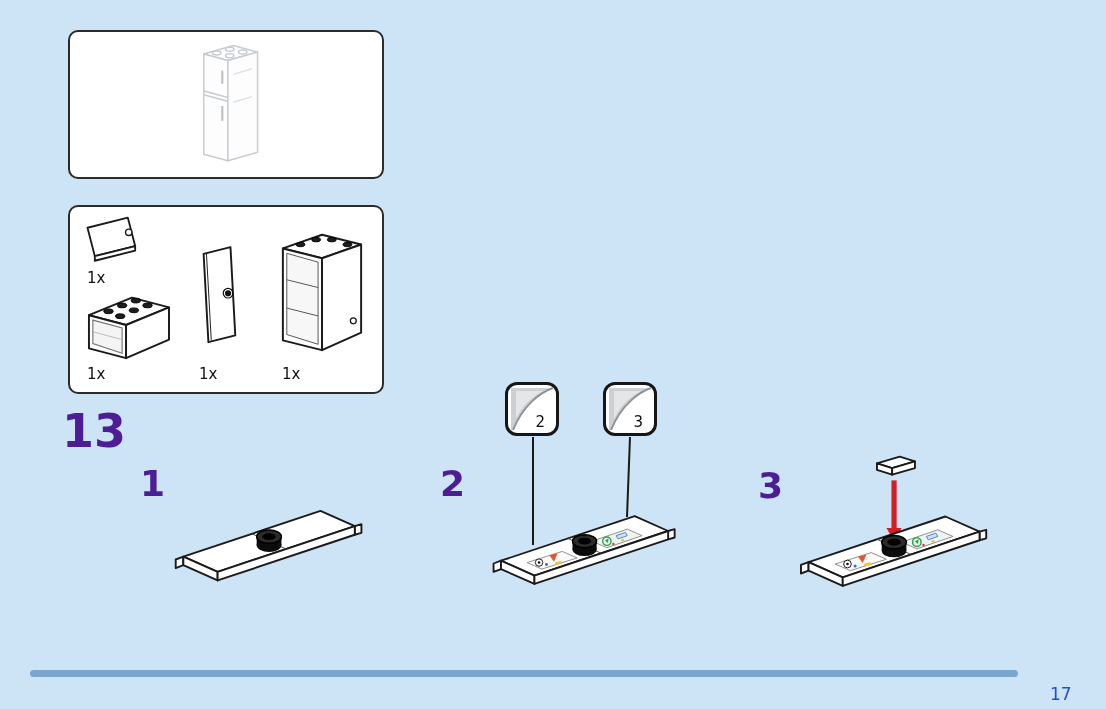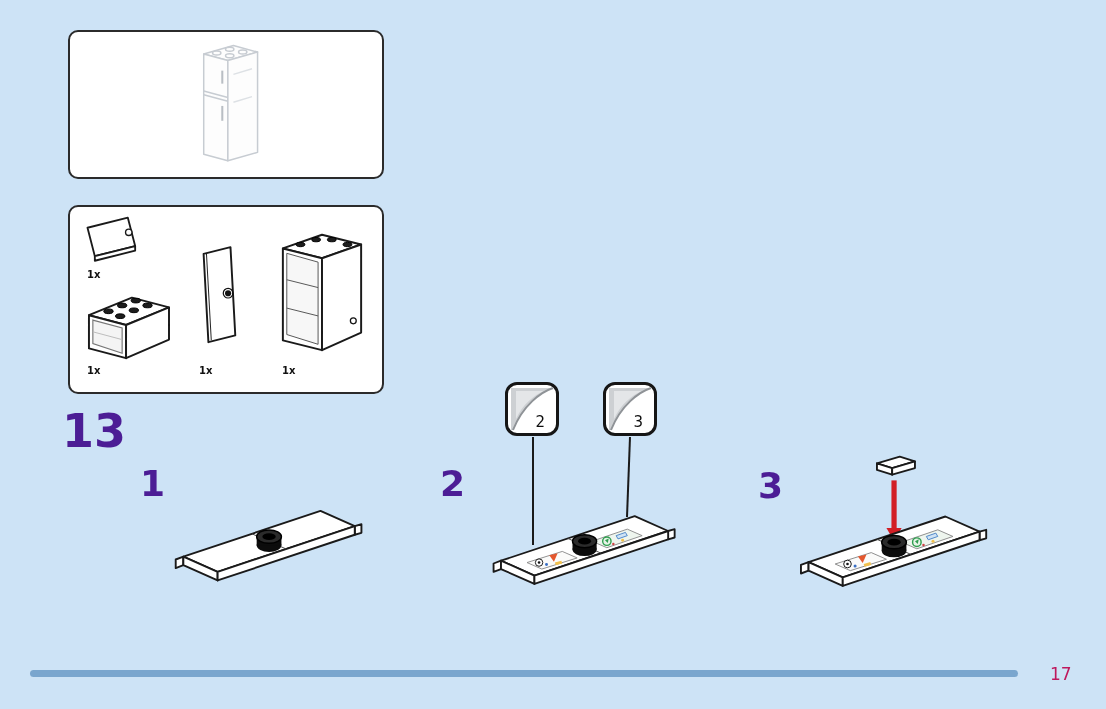--- a/index.html
+++ b/index.html
@@ -8,21 +8,21 @@
     background:#cde3f6; overflow:hidden;
     font-family:"DejaVu Sans", sans-serif;
   }
   .wbox {
     position:absolute; background:#fff;
     border:2px solid #2b2b2b; border-radius:10px;
   }
   .preview-box { left:68px; top:30px; width:312px; height:145px;
     display:flex; align-items:center; justify-content:center; }
   .parts-box  { left:68px; top:205px; width:312px; height:185px; }
-  .count-label { position:absolute; font-size:10px; font-weight:bold; color:#111;text-align:center; }
+  .count-label { position:absolute; font-size:15px; font-weight:normal; color:#111;text-align:center; }
   .big-num { position:absolute; color:#4c1d95; font-weight:bold; line-height:1; }
   .step13 { left:62px; top:408px; font-size:46px; }
   .sub-num { font-size:36px; }
   .sub1 { left:140px; top:466px; }
   .sub2 { left:440px; top:466px; }
   .sub3 { left:758px; top:468px; }
   .illus { position:absolute; }
   .callout {
     position:absolute; width:54px; height:54px; background:#fff;
     border:3px solid #161616; border-radius:12px; box-sizing:border-box;
@@ -32,22 +32,22 @@
     position:absolute; right:11px; bottom:2px;
     font-size:15px; color:#0e0e0e;
   }
   .callout svg { position:absolute; left:0; top:0; }
   .lines-overlay { position:absolute; left:0; top:0; pointer-events:none; }
   .footer-bar {
     position:absolute; left:30px; top:670px; width:988px; height:7px;
     background:#7aa6ce; border-radius:4px;
   }
   .page-num {
-    position:absolute; left:1050px; top:664px;
-    font-size:17px; color:#be185d;
+    position:absolute; left:1050px; top:684px;
+    font-size:17px; color:#1d4ed8;
   }
 </style>
 </head>
 <body>
 
 <div class="page">
 
   <div class="wbox preview-box">
     <svg width="130" height="140" viewBox="0 0 140 150">
       <g stroke="#c7ccd2" stroke-width="1.6" fill="#fdfdfd" stroke-linejoin="round">

